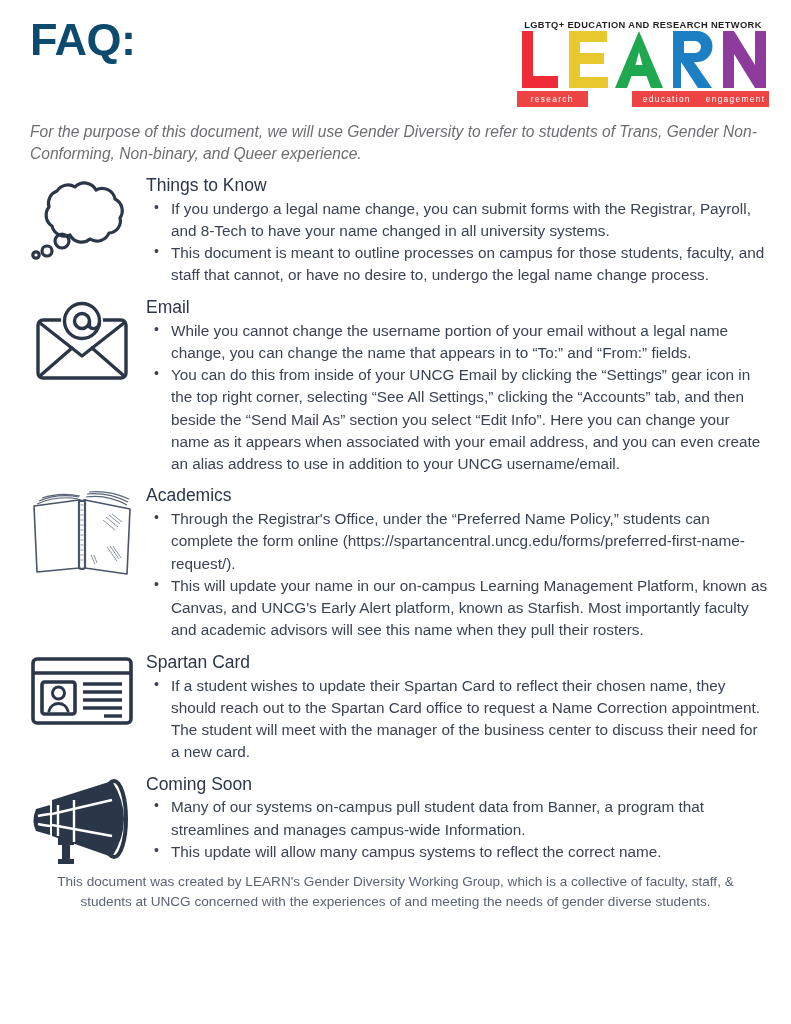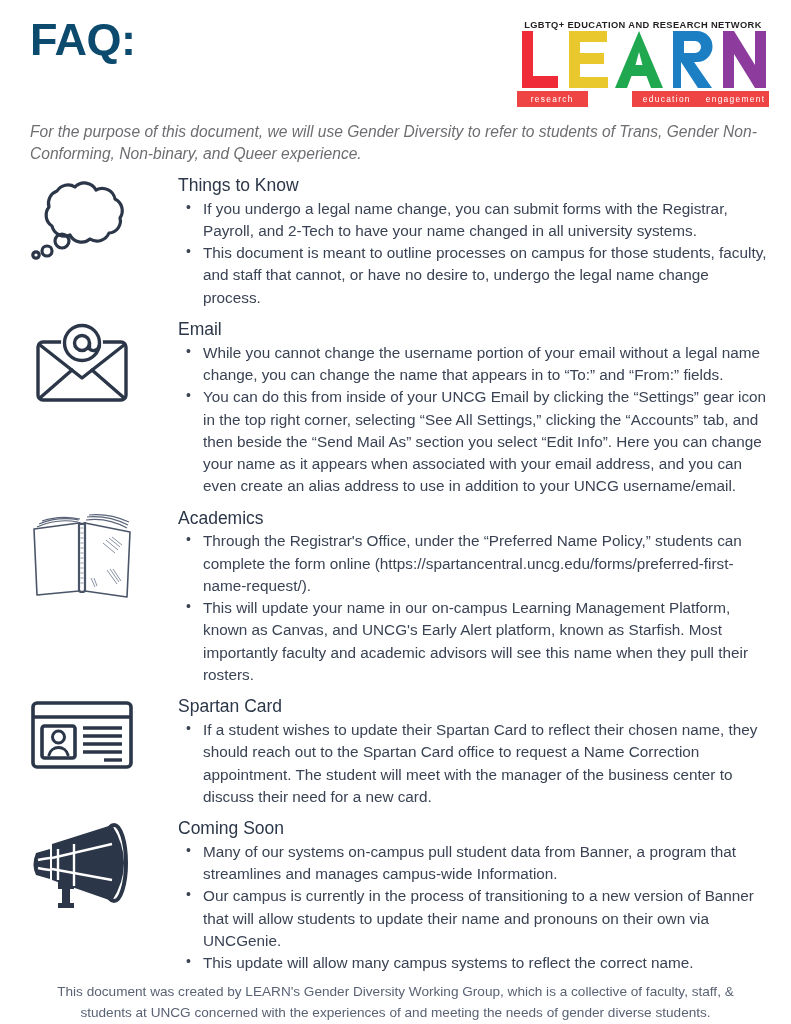--- a/index.html
+++ b/index.html
@@ -99,21 +99,20 @@
     line-height: 1.42;
     color: #6e6e72;
     max-width: 745px;
   }
 
   
   .section {
     display: flex;
     align-items: flex-start;
     margin-top: 10px;
-    gap: 32px;
   }
   .icon-col {
     width: 128px;
     min-width: 128px;
     display: flex;
     justify-content: center;
     padding-top: 4px;
   }
   .icon-col svg { display: block; }
   .body-col { flex: 1; padding-right: 4px; }
@@ -210,21 +209,21 @@
           <path d="M45 8 a13 13 0 0 1 21 3 a13 13 0 0 1 19 9 a13 13 0 0 1 5 19 a12 12 0 0 1 -11 15 a13 13 0 0 1 -19 6 a13 13 0 0 1 -20 -4 a13 13 0 0 1 -18 -9 a13 13 0 0 1 -3 -19 a13 13 0 0 1 8 -16 a13 13 0 0 1 18 -4 z"></path>
           <circle cx="32" cy="62" r="7"></circle>
           <circle cx="17" cy="72" r="5"></circle>
           <circle cx="6" cy="76" r="3.2"></circle>
         </g>
       </svg>
     </div>
     <div class="body-col">
       <div class="sec-head">Things to Know</div>
       <ul class="bullets">
-        <li>If you undergo a legal name change, you can submit forms with the Registrar, Payroll, and 2-Tech to have your name changed in all university systems.</li>
+        <li>If you undergo a legal name change, you can submit forms with the Registrar, Payroll, and 8-Tech to have your name changed in all university systems.</li>
         <li>This document is meant to outline processes on campus for those students, faculty, and staff that cannot, or have no desire to, undergo the legal name change process.</li>
       </ul>
     </div>
   </div>
 
   <div class="section">
     <div class="icon-col">
       <svg width="100" height="80" viewBox="0 0 100 80">
         <g fill="none" stroke="#2b3648" stroke-width="3.4" stroke-linejoin="round" stroke-linecap="round">
           <rect x="6" y="19" width="88" height="58" rx="5"></rect>
@@ -338,21 +337,20 @@
           <path d="M24 47 L84 58"></path>
           <path d="M10 38 q4 -1 12 -2"></path>
           <path d="M10 46 q4 1 12 2"></path>
         </g>
       </svg>
     </div>
     <div class="body-col">
       <div class="sec-head">Coming Soon</div>
       <ul class="bullets">
         <li>Many of our systems on-campus pull student data from Banner, a program that streamlines and manages campus-wide Information.</li>
-        <li>Our campus is currently in the process of transitioning to a new version of Banner that will allow students to update their name and pronouns on their own via UNCGenie.</li>
         <li>This update will allow many campus systems to reflect the correct name.</li>
       </ul>
     </div>
   </div>
 
   <p class="footer">This document was created by LEARN's Gender Diversity Working Group, which is a collective of faculty, staff, &amp; students at UNCG concerned with the experiences of and meeting the needs of gender diverse students.</p>
 
 </div>
 
 </body></html>

